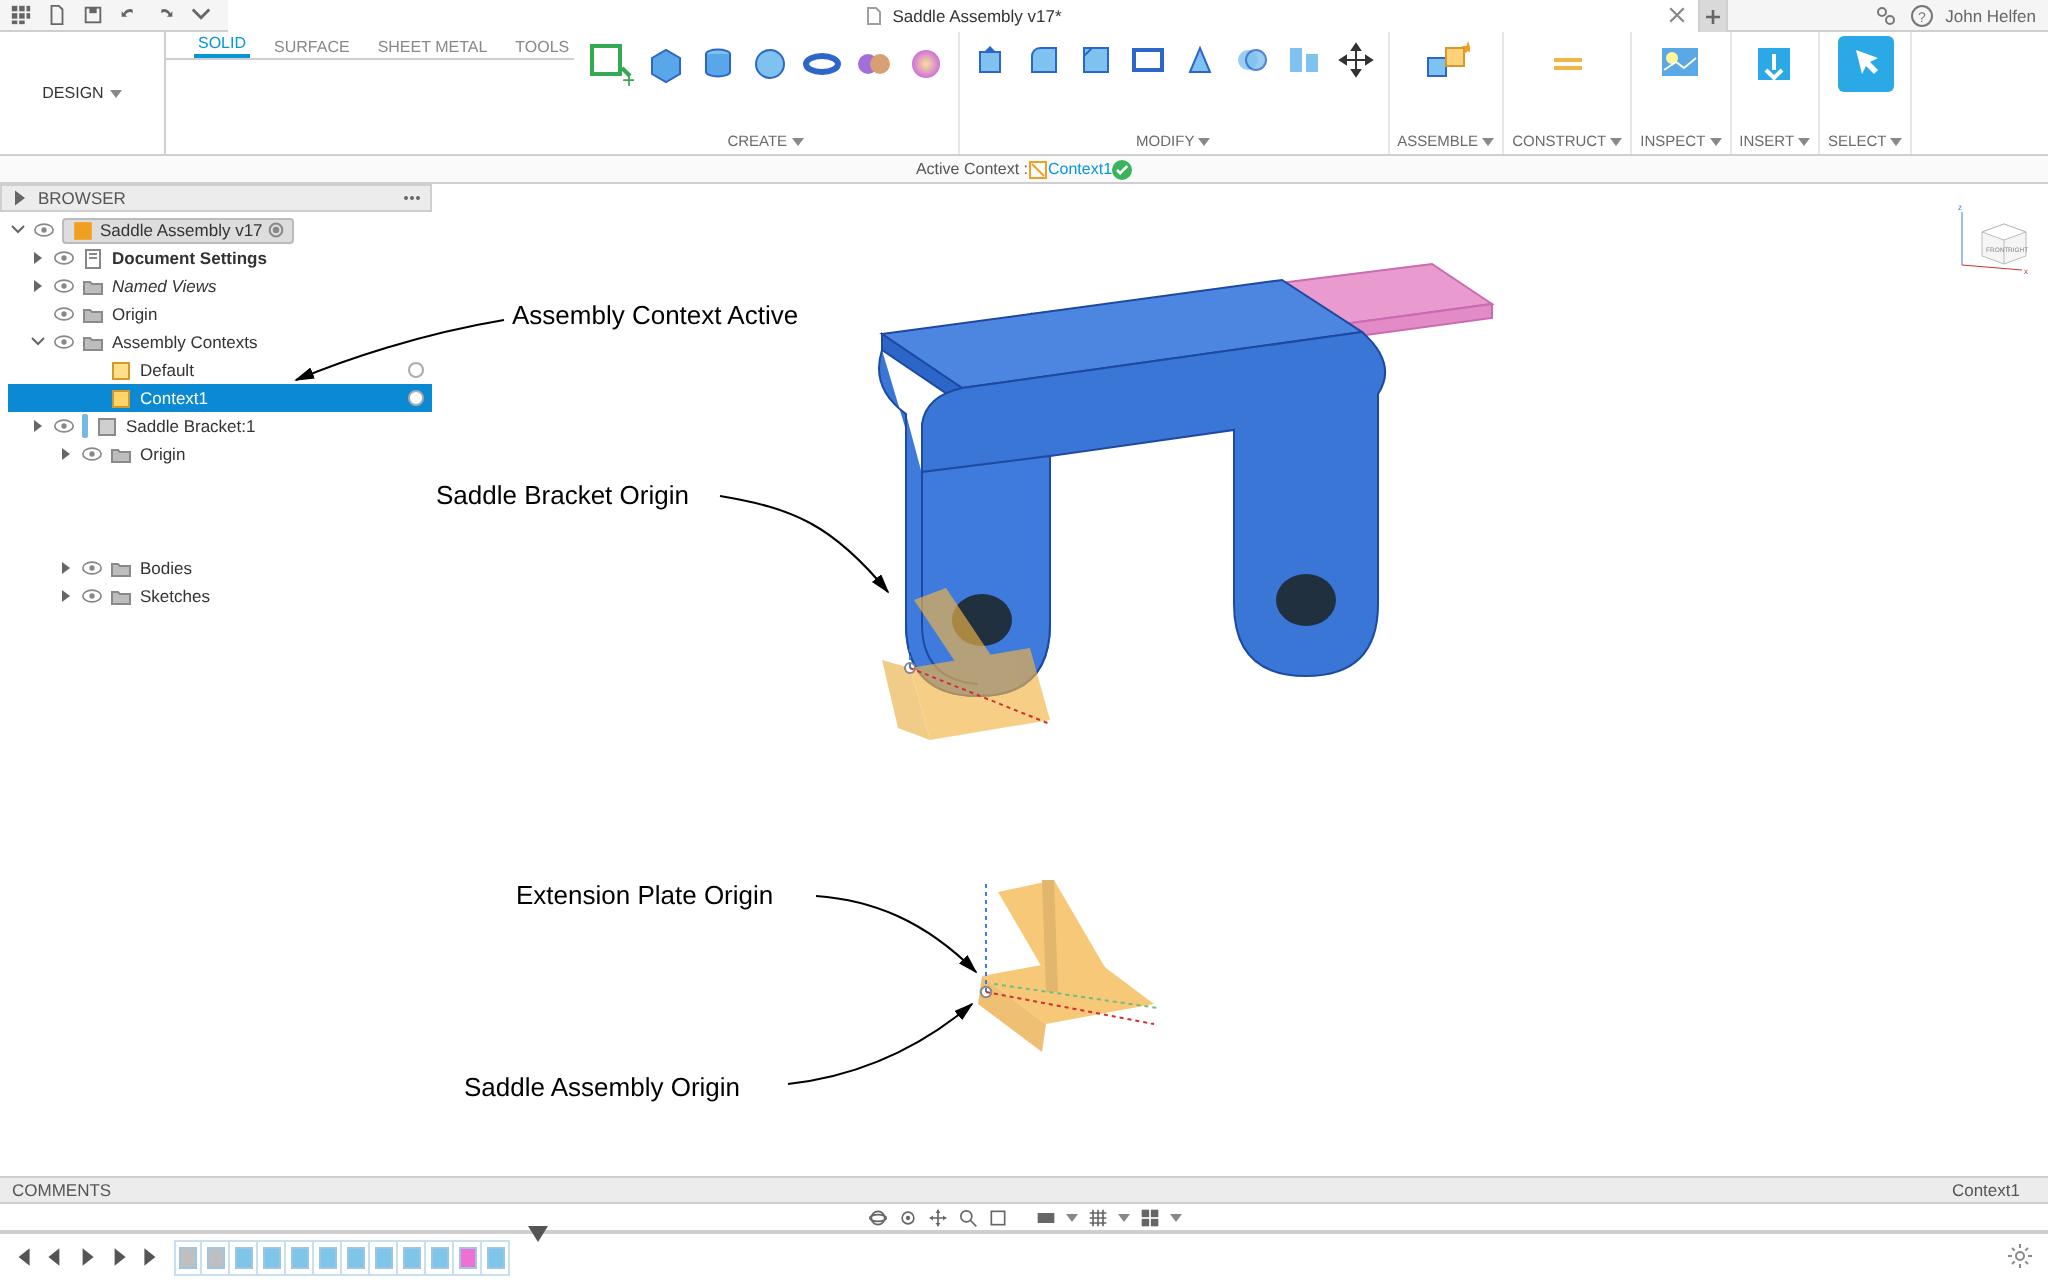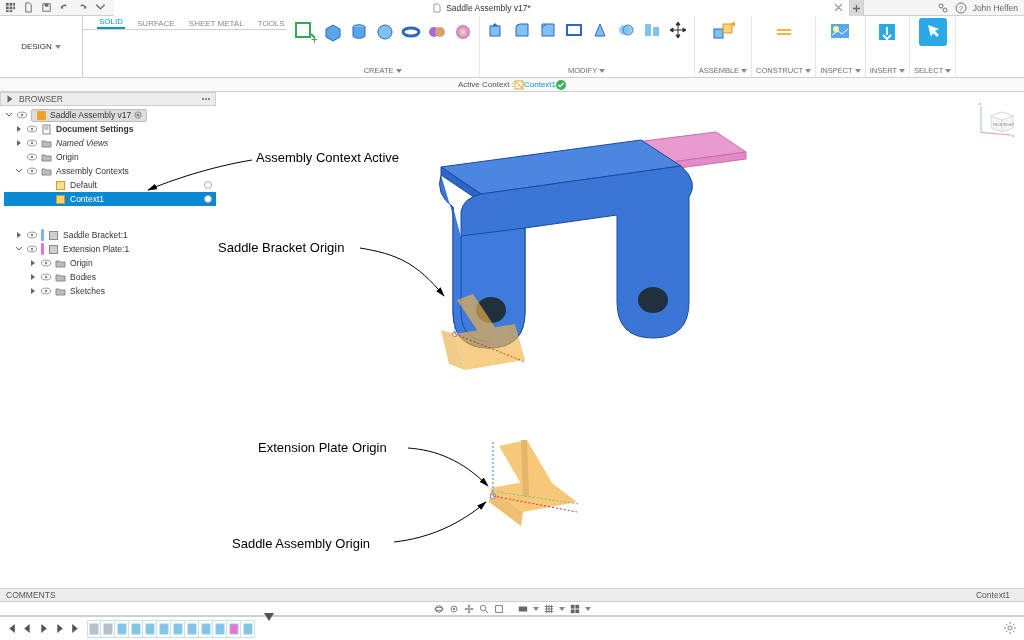--- a/index.html
+++ b/index.html
@@ -473,68 +473,52 @@
           </div>
           <div class="trow selrow" style="padding-left: 24px;">
             <span class="tw"></span>
             <span style="width:10px"></span>
             <svg class="ficon" viewBox="0 0 11 11">
               <rect x="1.5" y="1.5" width="8" height="8" fill="#ffd56a" stroke="#d39a2a"></rect>
             </svg>
             <span class="tlabel">Context1</span>
             <span class="radio" style="background:#fff;"></span>
           </div>
-          <div class="trow" style="padding-left: 10px; margin-top: 22px;">
+          <div class="trow" style="padding-left: 10px;">
             <span class="tw">
               <svg width="8" height="8" viewBox="0 0 8 8">
                 <path d="M2 1l4 3-4 3z" fill="#666"></path>
               </svg>
             </span>
             <svg class="eye" viewBox="0 0 12 8">
               <ellipse cx="6" cy="4" rx="5.5" ry="3.5" fill="none" stroke="#888"></ellipse>
               <circle cx="6" cy="4" r="1.6" fill="#888"></circle>
             </svg>
             <span class="chipbar" style="background:#77b9e6"></span>
             <svg class="ficon" viewBox="0 0 11 11">
               <rect x="1.5" y="1.5" width="8" height="8" fill="#cfcfcf" stroke="#8a8a8a"></rect>
             </svg>
             <span class="tlabel">Saddle Bracket:1</span>
           </div>
-          <div class="trow" style="padding-left: 10px;">
+          <div class="trow" style="padding-left: 24px;">
             <span class="tw">
               <svg width="8" height="8" viewBox="0 0 8 8">
-                <path d="M1 2l3 3 3-3" stroke="#666" fill="none"></path>
+                <path d="M2 1l4 3-4 3z" fill="#666"></path>
               </svg>
             </span>
             <svg class="eye" viewBox="0 0 12 8">
               <ellipse cx="6" cy="4" rx="5.5" ry="3.5" fill="none" stroke="#888"></ellipse>
               <circle cx="6" cy="4" r="1.6" fill="#888"></circle>
             </svg>
-            <span class="chipbar" style="background:#ef6fd2"></span>
-            <svg class="ficon" viewBox="0 0 11 11">
-              <rect x="1.5" y="1.5" width="8" height="8" fill="#cfcfcf" stroke="#8a8a8a"></rect>
-            </svg>
-            <span class="tlabel">Extension Plate:1</span>
-          </div>
-          <div class="trow" style="padding-left: 24px;">
-            <span class="tw">
-              <svg width="8" height="8" viewBox="0 0 8 8">
-                <path d="M2 1l4 3-4 3z" fill="#666"></path>
-              </svg>
-            </span>
-            <svg class="eye" viewBox="0 0 12 8">
-              <ellipse cx="6" cy="4" rx="5.5" ry="3.5" fill="none" stroke="#888"></ellipse>
-              <circle cx="6" cy="4" r="1.6" fill="#888"></circle>
-            </svg>
             <svg class="ficon" viewBox="0 0 11 11">
               <path d="M1 3h3l1 1h5v5H1z" fill="#bdbdbd" stroke="#8a8a8a"></path>
             </svg>
             <span class="tlabel">Origin</span>
           </div>
-          <div class="trow" style="padding-left: 24px;">
+          <div class="trow" style="padding-left: 24px; margin-top: 43px;">
             <span class="tw">
               <svg width="8" height="8" viewBox="0 0 8 8">
                 <path d="M2 1l4 3-4 3z" fill="#666"></path>
               </svg>
             </span>
             <svg class="eye" viewBox="0 0 12 8">
               <ellipse cx="6" cy="4" rx="5.5" ry="3.5" fill="none" stroke="#888"></ellipse>
               <circle cx="6" cy="4" r="1.6" fill="#888"></circle>
             </svg>
             <svg class="ficon" viewBox="0 0 11 11">

